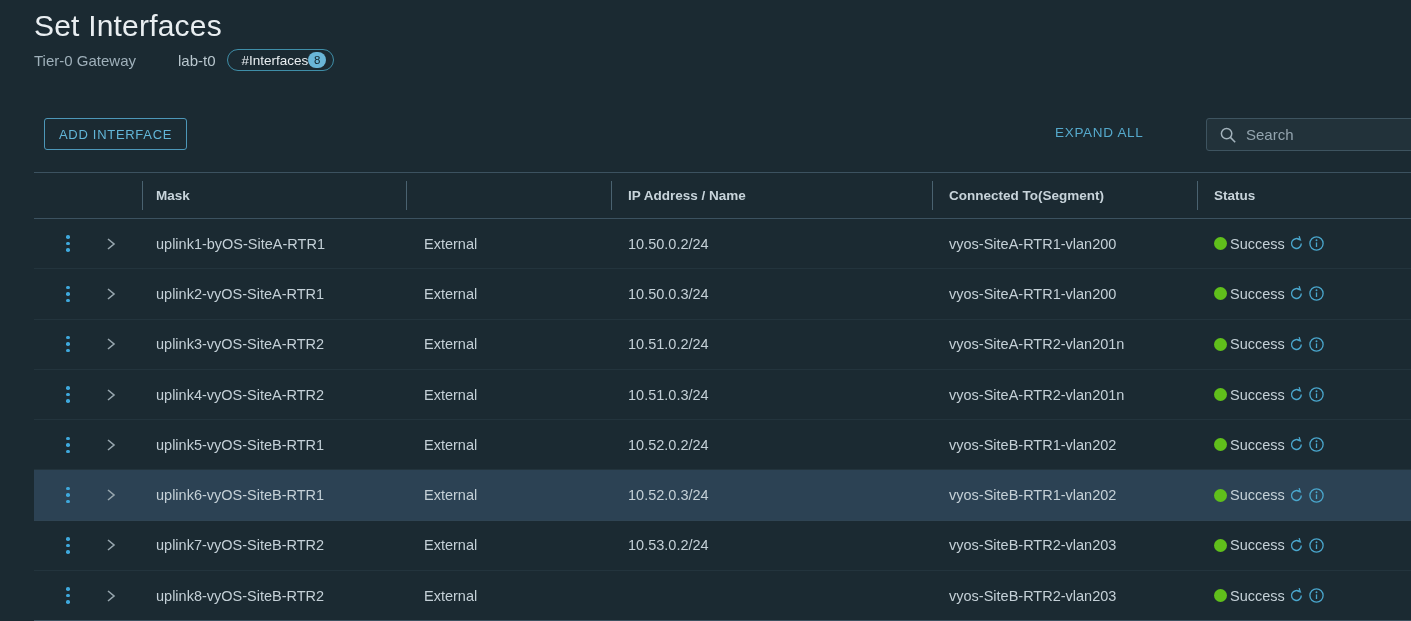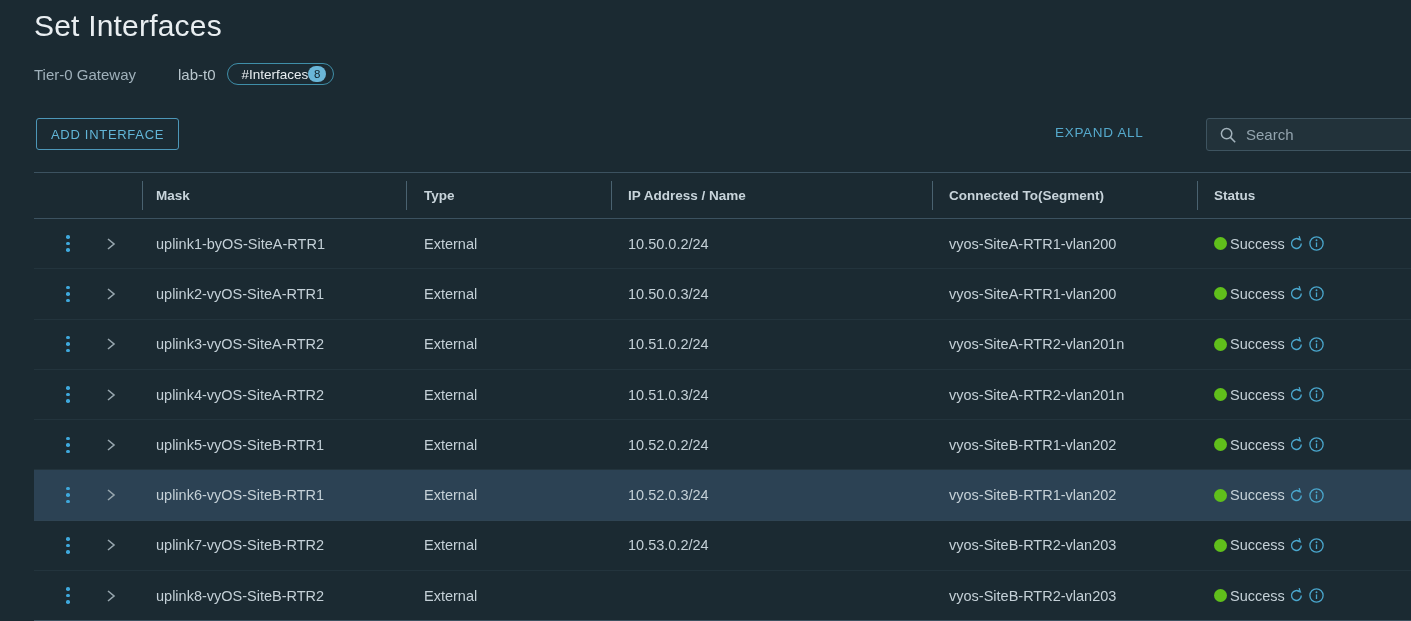--- a/index.html
+++ b/index.html
@@ -44,21 +44,21 @@
     cursor: pointer;
     display: flex;
     align-items: center;
     justify-content: center;
   }
   .close-btn svg { display:block; }
 
   .breadcrumb {
     position: absolute;
     left: 0px;
-    top: 62px;
+    top: 48px;
     display: flex;
     align-items: center;
     height: 24px;
     white-space: nowrap;
   }
   .bc-label {
     font-size: 15px;
     color: #9fb0ba;
   }
   .bc-value {
@@ -101,21 +101,21 @@
   
   .toolbar {
     position: absolute;
     left: 0;
     top: 118px;
     width: 1411px;
     height: 40px;
   }
   .btn-outline {
     position: absolute;
-    left: 2px;
+    left: 10px;
     top: 0px;
     height: 32px;
     padding: 0 14px;
     background: transparent;
     border: 1px solid #4d97b8;
     border-radius: 3px;
     color: #62b6d8;
     font-size: 13px;
     font-family: "Liberation Sans", sans-serif;
     letter-spacing: 0.7px;
@@ -295,21 +295,20 @@
 
   <div class="table">
 
     <div class="t-head">
       <div class="divider d1"></div>
       <div class="divider d2"></div>
       <div class="divider d3"></div>
       <div class="divider d4"></div>
       <div class="divider d5"></div>
       <div class="cell col-name">Mask</div>
-      <div class="cell col-type">Type</div>
       <div class="cell col-ip">IP Address / Name</div>
       <div class="cell col-seg">Connected To(Segment)</div>
       <div class="cell col-status">Status</div>
     </div>
 
     <div id="rows-container">
         <div class="t-row">
           <div class="cell col-menu">
             <span class="kebab">
               <span></span>

